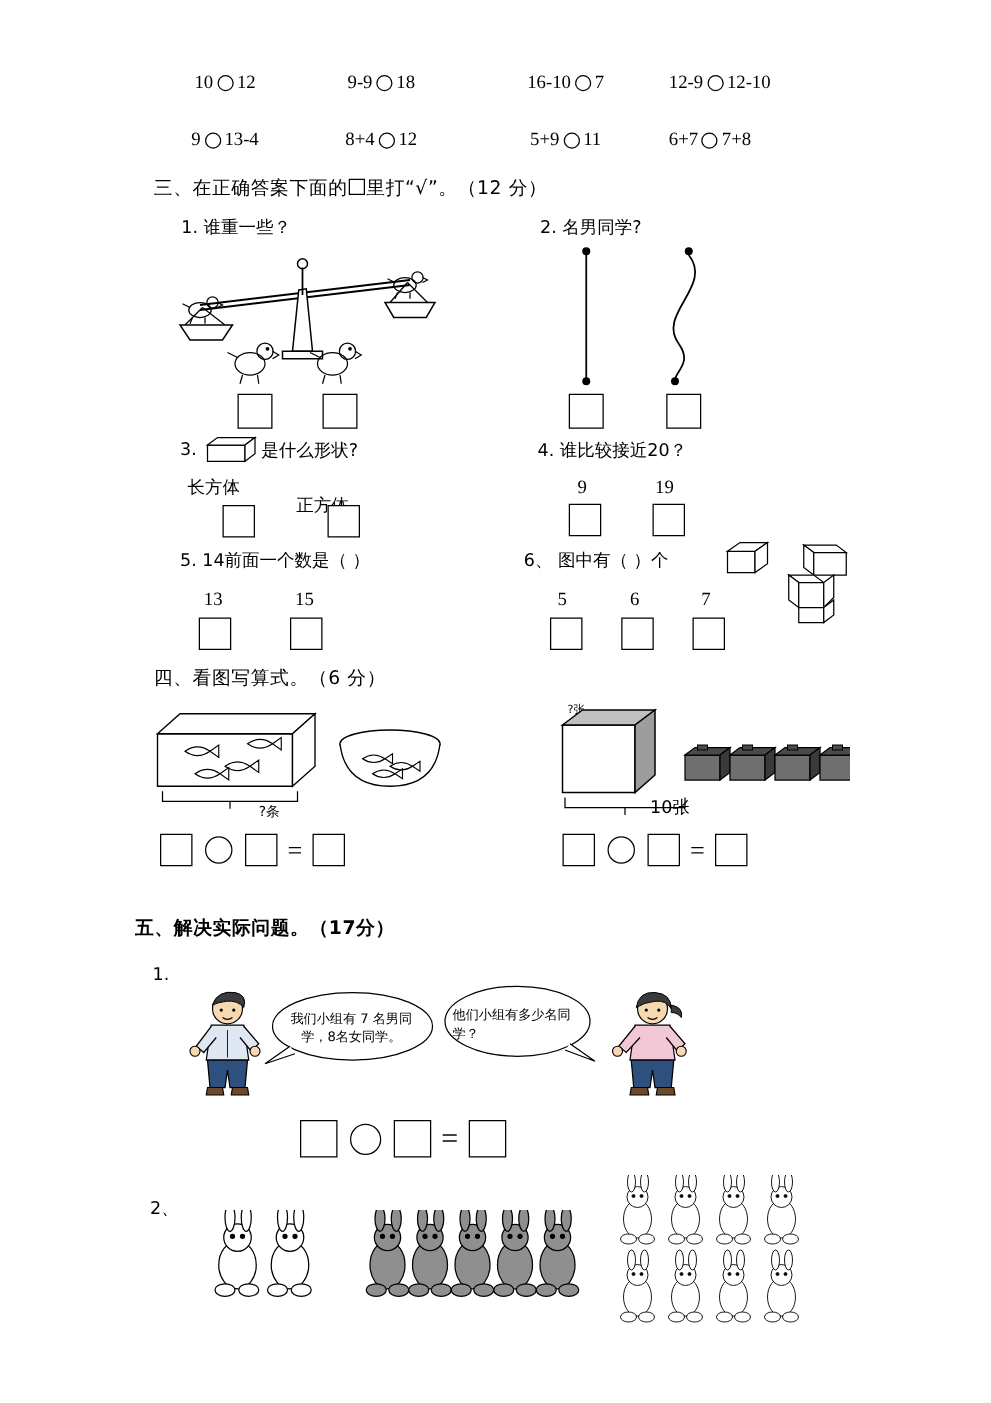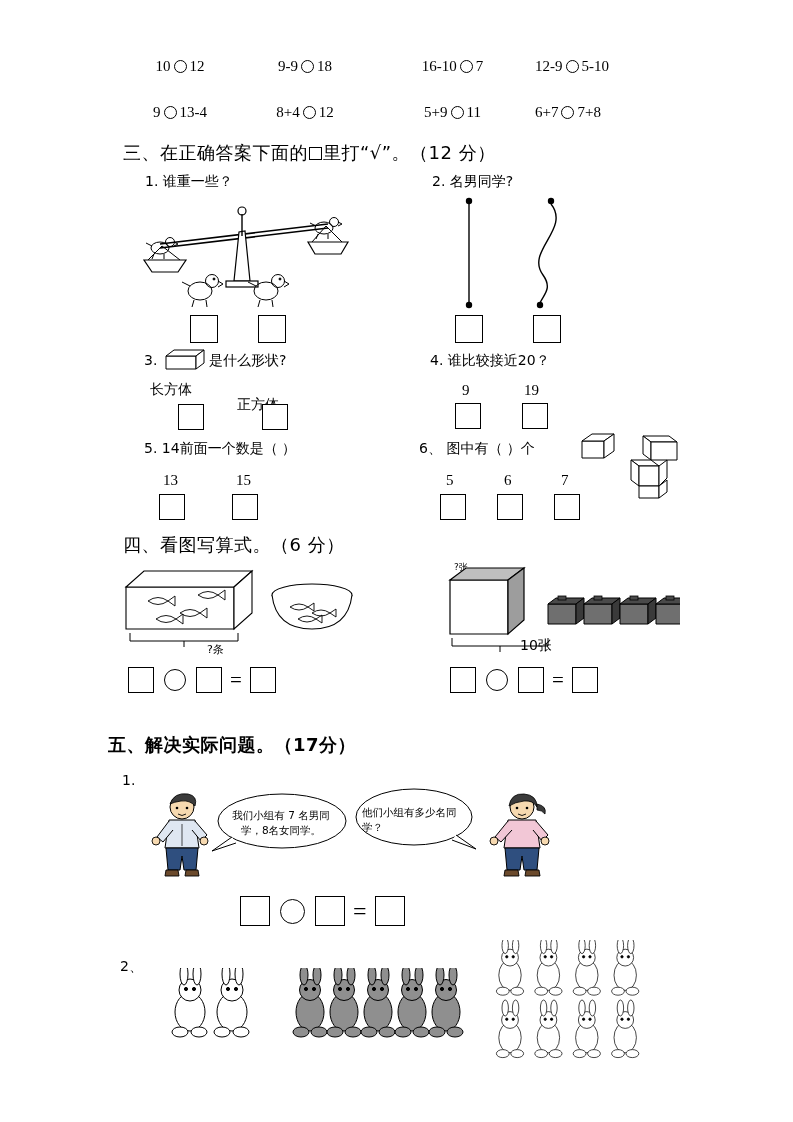--- a/index.html
+++ b/index.html
@@ -72,21 +72,21 @@
     font-size: 21px;
     vertical-align: middle;
     margin: 0 4px;
     font-family: "Liberation Serif", serif;
   }
 
   
   .sec-head {
     position: absolute;
     font-family: "DejaVu Sans", sans-serif;
-    font-size: 18px;
+    font-size: 15px;
     letter-spacing: 0.5px;
   }
   .q-label {
     position: absolute;
     font-family: "DejaVu Sans", sans-serif;
     font-size: 14px;
   }
   .num-label {
     position: absolute;
     font-family: "Liberation Serif", serif;
@@ -123,21 +123,21 @@
       <span>18</span>
     </span>
     <span class="cmp-item" style="width:165px;">
       <span>16-10</span>
       <span class="circ"></span>
       <span>7</span>
     </span>
     <span class="cmp-item">
       <span>12-9</span>
       <span class="circ"></span>
-      <span>5-10</span>
+      <span>12-10</span>
     </span>
   </div>
 
   <div class="cmp-row" style="top:104px;">
     <span class="cmp-item" style="width:120px;">
       <span>9</span>
       <span class="circ"></span>
       <span>13-4</span>
     </span>
     <span class="cmp-item" style="width:130px;">

